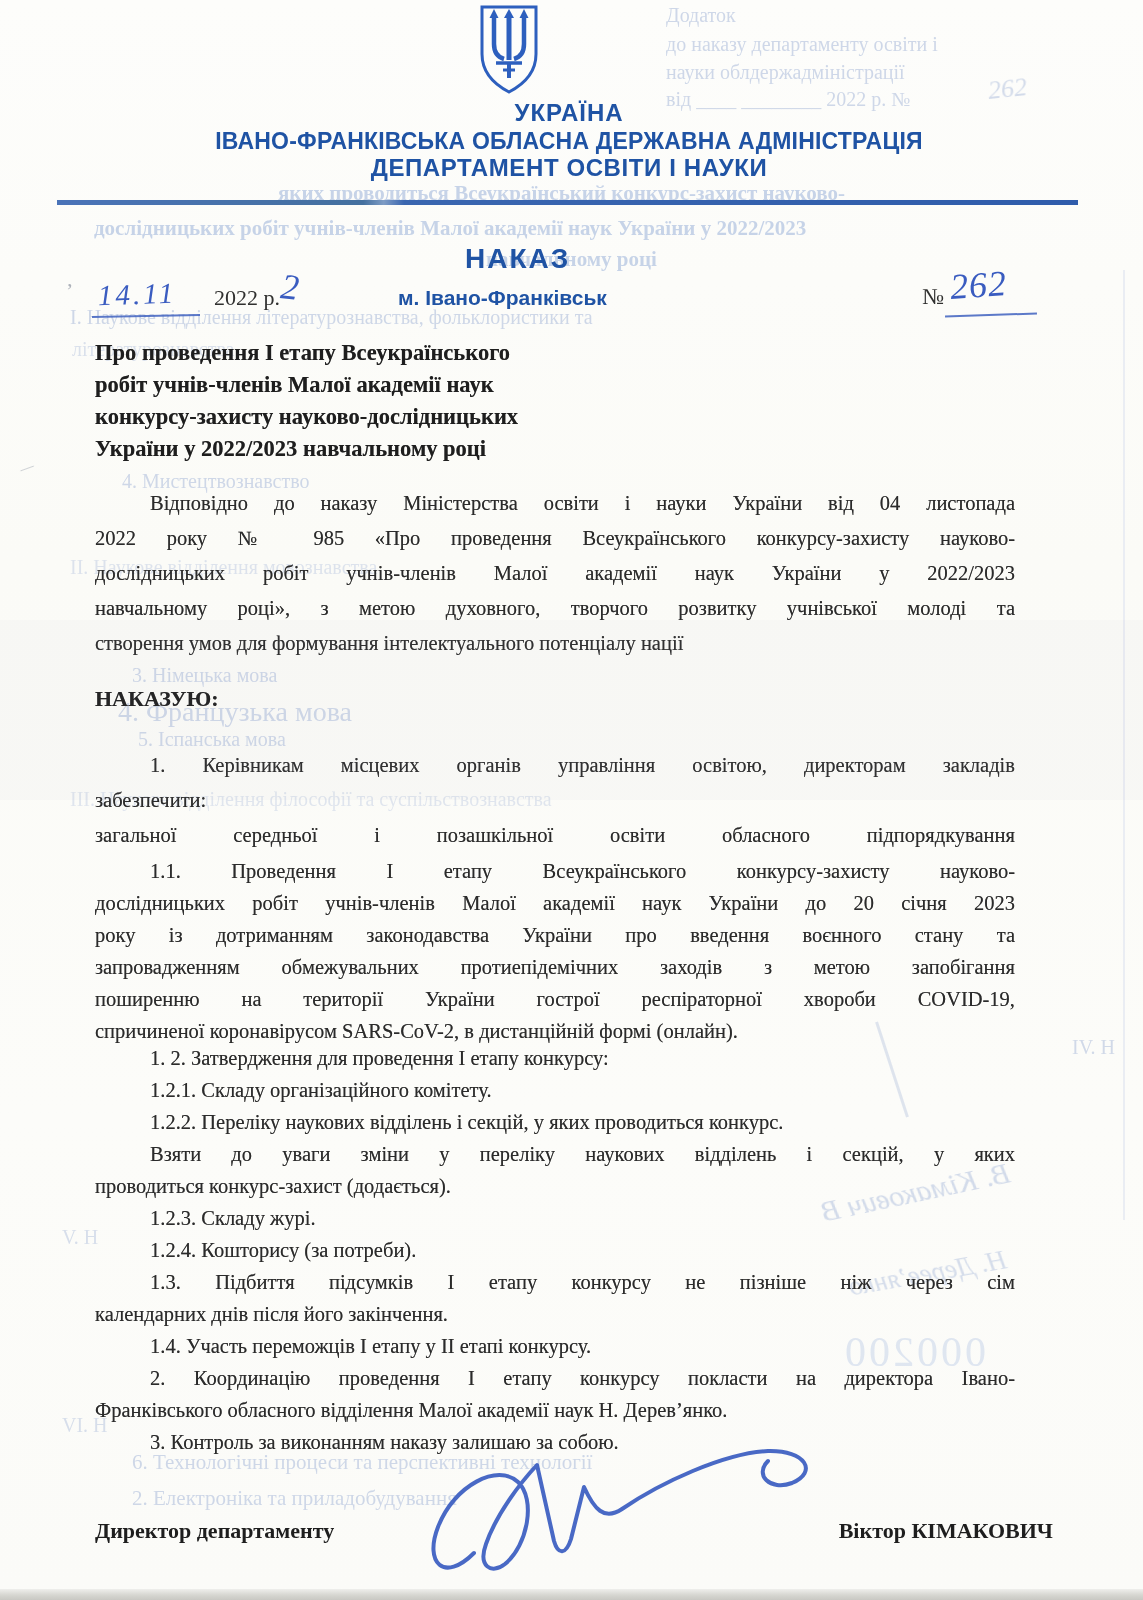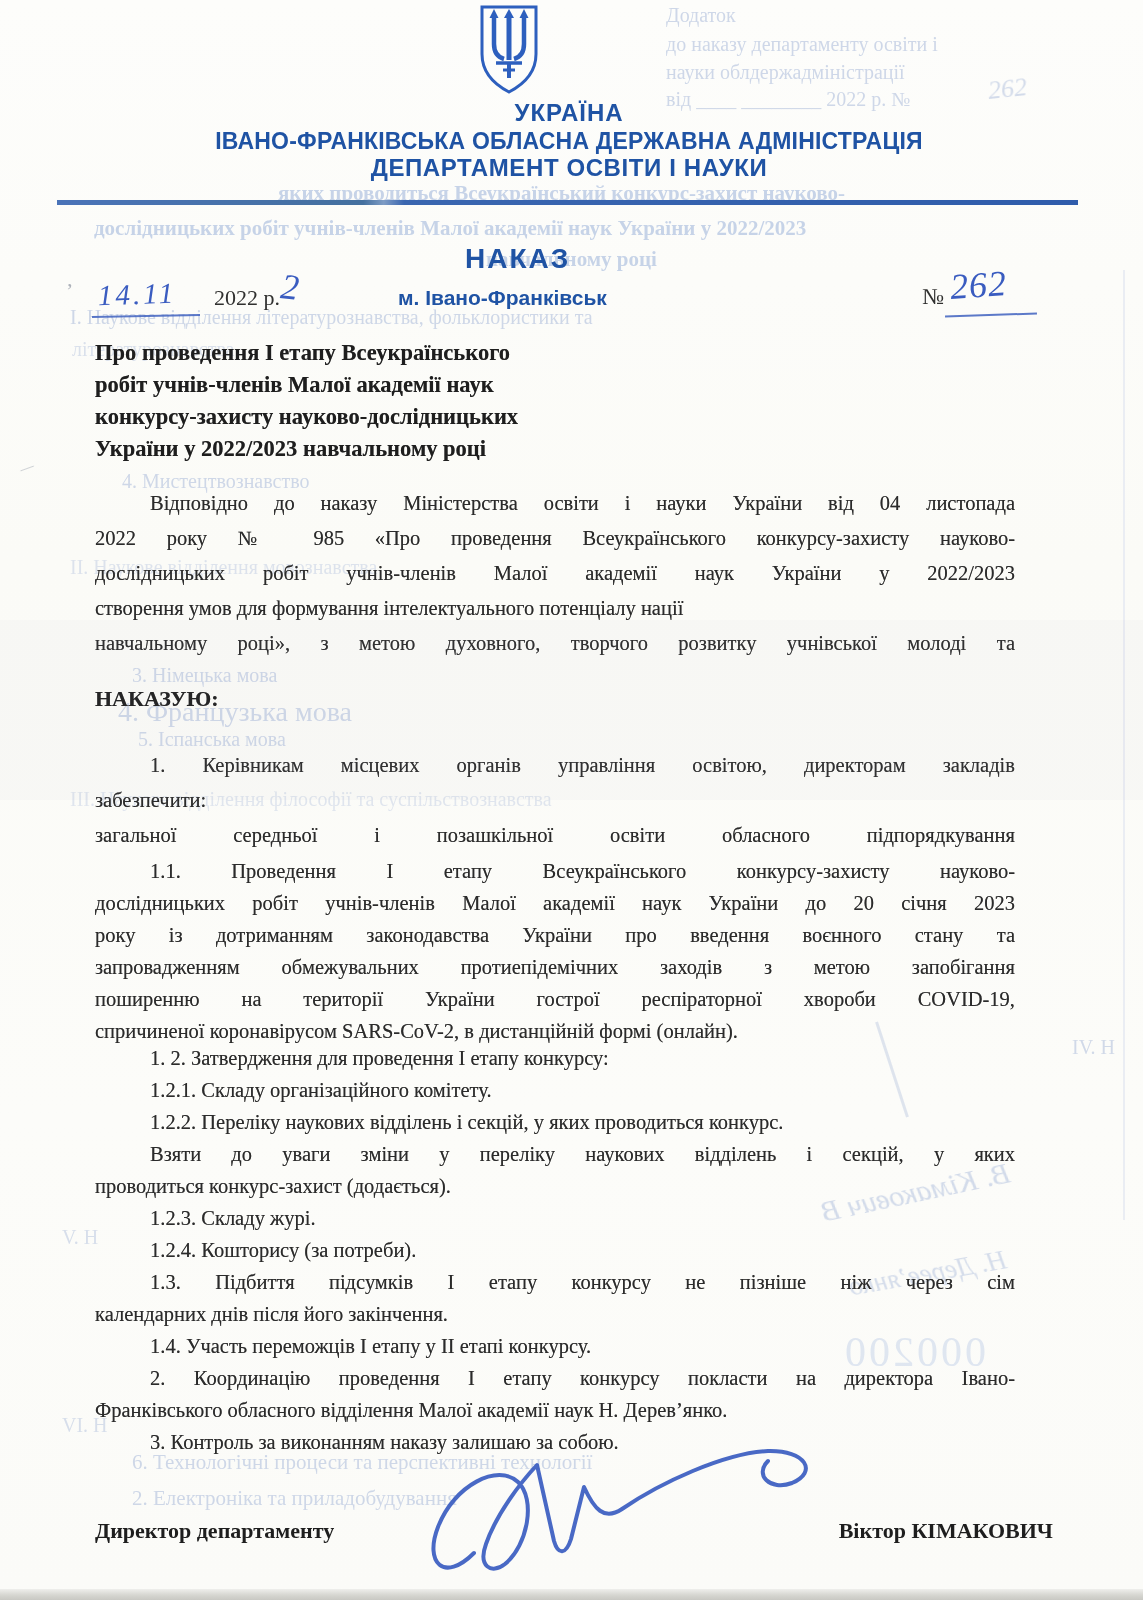--- a/index.html
+++ b/index.html
@@ -134,22 +134,22 @@
       <div class="line">Про проведення І етапу Всеукраїнського</div>
       <div class="line">робіт учнів-членів Малої академії наук</div>
       <div class="line">конкурсу-захисту науково-дослідницьких</div>
       <div class="line">України у 2022/2023 навчальному році</div>
     </div>
 
   <div id="preamble" class="textblock">
       <div class="line just ind">Відповідно до наказу Міністерства освіти і науки України від 04 листопада</div>
       <div class="line just">2022 року № 985 «Про проведення Всеукраїнського конкурсу-захисту науково-</div>
       <div class="line just">дослідницьких робіт учнів-членів Малої академії наук України у 2022/2023</div>
+      <div class="line just">навчальному році», з метою духовного, творчого розвитку учнівської молоді та</div>
       <div class="line">створення умов для формування інтелектуального потенціалу нації</div>
-      <div class="line just">навчальному році», з метою духовного, творчого розвитку учнівської молоді та</div>
     </div>
 
   <div id="resolve" class="textblock">НАКАЗУЮ:</div>
 
   <div id="item1" class="textblock">
       <div class="line just ind">1. Керівникам місцевих органів управління освітою, директорам закладів</div>
       <div class="line">забезпечити:</div>
       <div class="line just">загальної середньої і позашкільної освіти обласного підпорядкування</div>
     </div>
 

